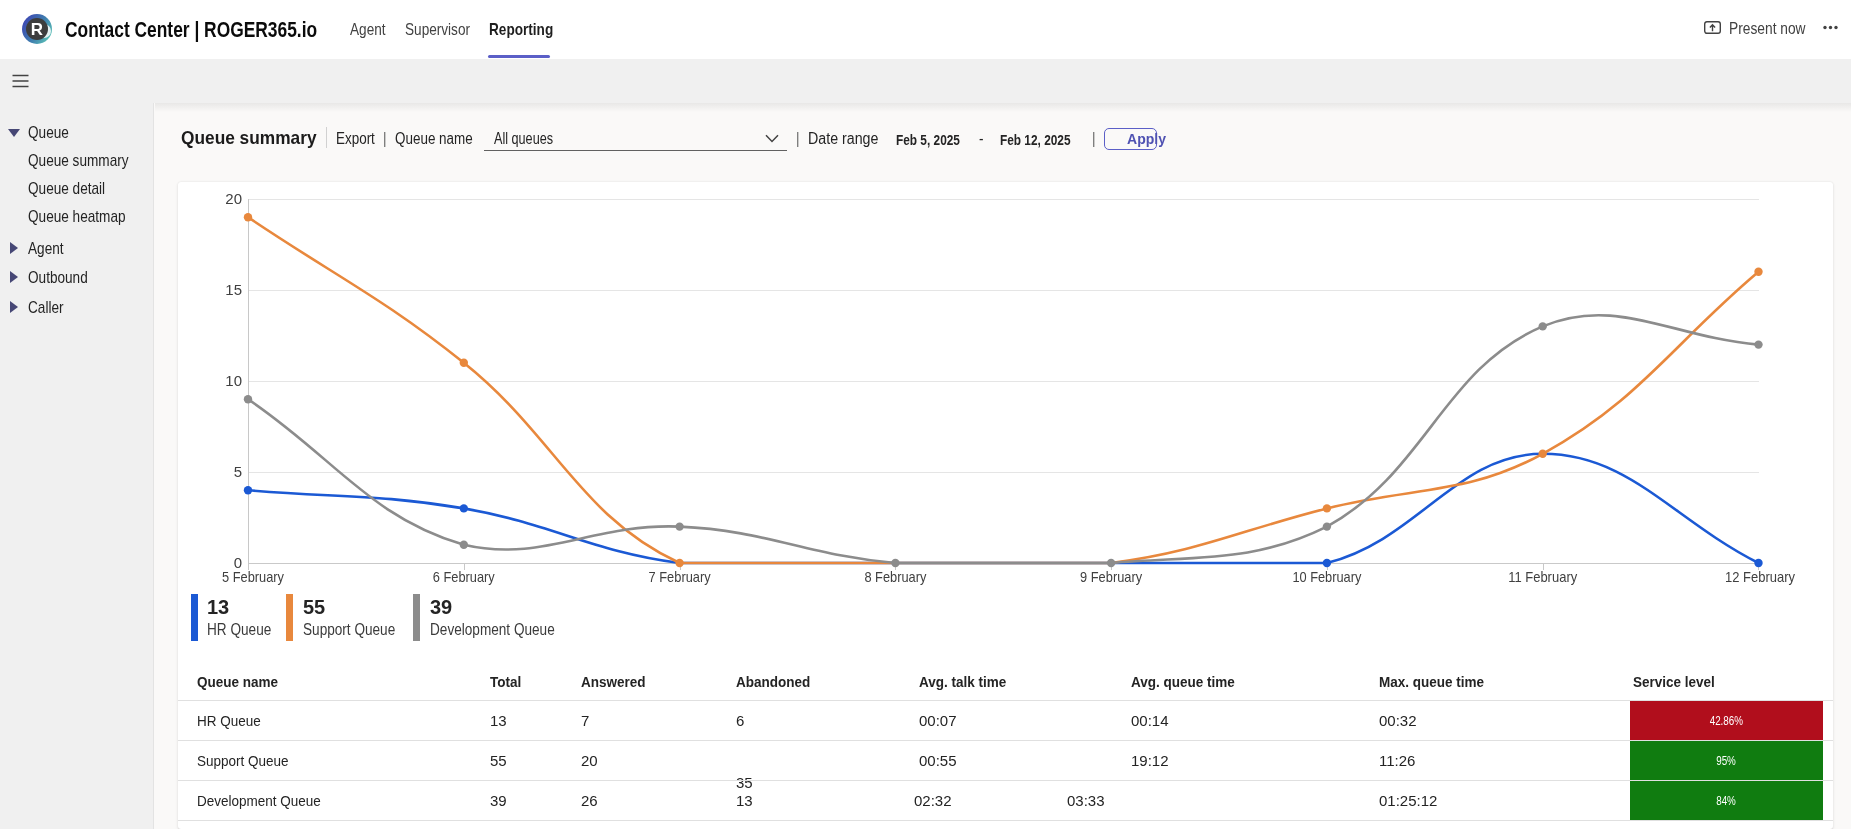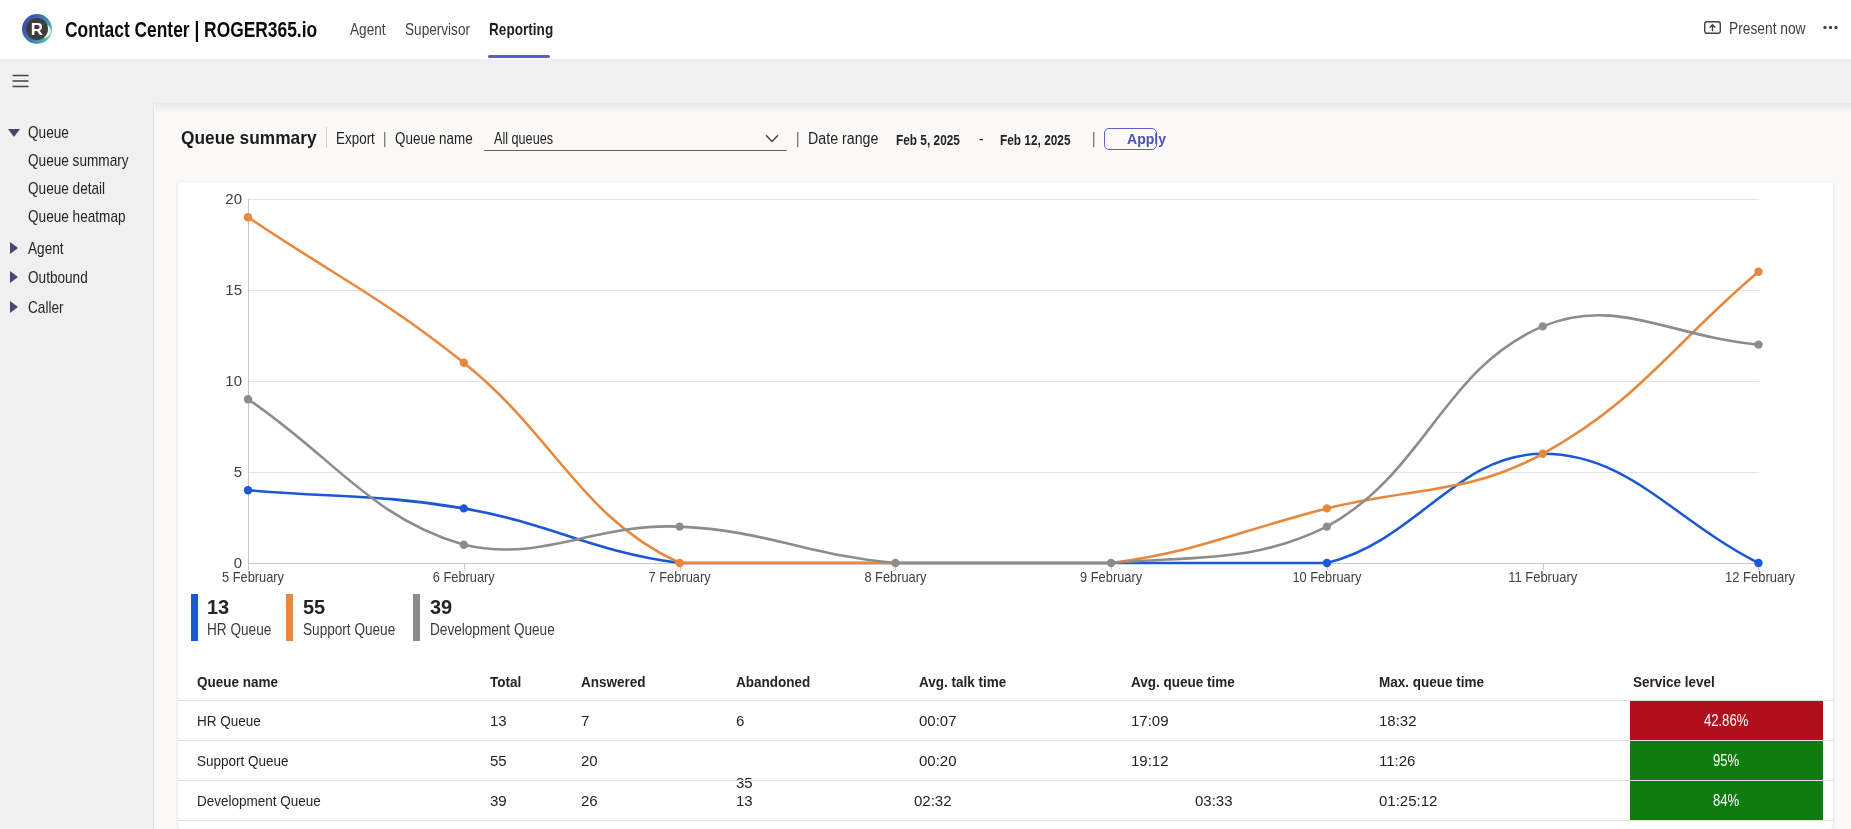--- a/index.html
+++ b/index.html
@@ -25,21 +25,21 @@
 .vsep { position:absolute; top:127px; width:1px; height:21px; background:#d1d1d1; }
 .panel { position:absolute; left:178px; top:182px; width:1655px; height:647px; background:#fff;
   border-radius:3px; box-shadow:0 0.6px 1.8px rgba(0,0,0,0.10), 0 1.2px 3.6px rgba(0,0,0,0.07); }
 .legbar { position:absolute; width:7px; height:47px; top:594px; }
 .legnum { position:absolute; top:596px; font-size:20px; font-weight:bold; color:#242424; }
 .legname { position:absolute; top:621px; font-size:16px; color:#3b3b3b; transform:scaleX(0.85); transform-origin:left top; white-space:pre; }
 .tbl { position:absolute; font-size:15px; color:#242424; white-space:pre; }
 .tbl.hd { font-weight:bold; transform:scaleX(0.9); transform-origin:left top; }
 .tbl.nm { transform:scaleX(0.9); transform-origin:left top; }
 .rowline { position:absolute; left:178px; width:1655px; height:1px; background:#e0e0e0; }
-.svc { position:absolute; left:1630px; width:193px; height:39px; color:#fff; font-size:16px;
+.svc { position:absolute; left:1630px; width:193px; height:39px; color:#fff; font-size:12px;
   display:flex; align-items:center; justify-content:center; }
 .svc span { transform:scaleX(0.82); }
 </style>
 </head>
 <body>
 <div class="topbar">
   <svg class="abs" style="left:21px;top:13px" width="32" height="32" viewBox="0 0 32 32">
     <defs>
         <linearGradient id="lg" x1="0" y1="0.2" x2="1" y2="0.8">
       <stop offset="0" stop-color="#3d43b3"></stop>
@@ -186,40 +186,40 @@
 <div class="tbl hd" style="left:919px; top:673px">Avg. talk time</div>
 <div class="tbl hd" style="left:1131px; top:673px">Avg. queue time</div>
 <div class="tbl hd" style="left:1379px; top:673px">Max. queue time</div>
 <div class="tbl hd" style="left:1633px; top:673px">Service level</div>
 <div class="rowline" style="top:700px"></div>
 <div class="tbl nm" style="left:197px; top:712px">HR Queue</div>
 <div class="tbl" style="left:490px; top:712px">13</div>
 <div class="tbl" style="left:581px; top:712px">7</div>
 <div class="tbl" style="left:736px; top:712px">6</div>
 <div class="tbl" style="left:919px; top:712px">00:07</div>
-<div class="tbl" style="left:1131px; top:712px">17:09</div>
-<div class="tbl" style="left:1379px; top:712px">18:32</div>
+<div class="tbl" style="left:1131px; top:712px">00:14</div>
+<div class="tbl" style="left:1379px; top:712px">00:32</div>
 <div class="svc" style="top:701px; background:#b10e1c">
     <span>42.86%</span>
   </div>
 <div class="rowline" style="top:740px"></div>
 <div class="tbl nm" style="left:197px; top:752px">Support Queue</div>
 <div class="tbl" style="left:490px; top:752px">55</div>
 <div class="tbl" style="left:581px; top:752px">20</div>
 <div class="tbl" style="left:736px; top:774px">35</div>
-<div class="tbl" style="left:919px; top:752px">00:20</div>
+<div class="tbl" style="left:919px; top:752px">00:55</div>
 <div class="tbl" style="left:1131px; top:752px">19:12</div>
 <div class="tbl" style="left:1379px; top:752px">11:26</div>
 <div class="svc" style="top:741px; background:#107c10">
     <span>95%</span>
   </div>
 <div class="rowline" style="top:780px"></div>
 <div class="tbl nm" style="left:197px; top:792px">Development Queue</div>
 <div class="tbl" style="left:490px; top:792px">39</div>
 <div class="tbl" style="left:581px; top:792px">26</div>
 <div class="tbl" style="left:736px; top:792px">13</div>
 <div class="tbl" style="left:914px; top:792px">02:32</div>
-<div class="tbl" style="left:1195px; top:792px">03:33</div>
+<div class="tbl" style="left:1067px; top:792px">03:33</div>
 <div class="tbl" style="left:1379px; top:792px">01:25:12</div>
 <div class="svc" style="top:781px; background:#107c10">
     <span>84%</span>
   </div>
 <div class="rowline" style="top:820px"></div>
 
 </body></html>

